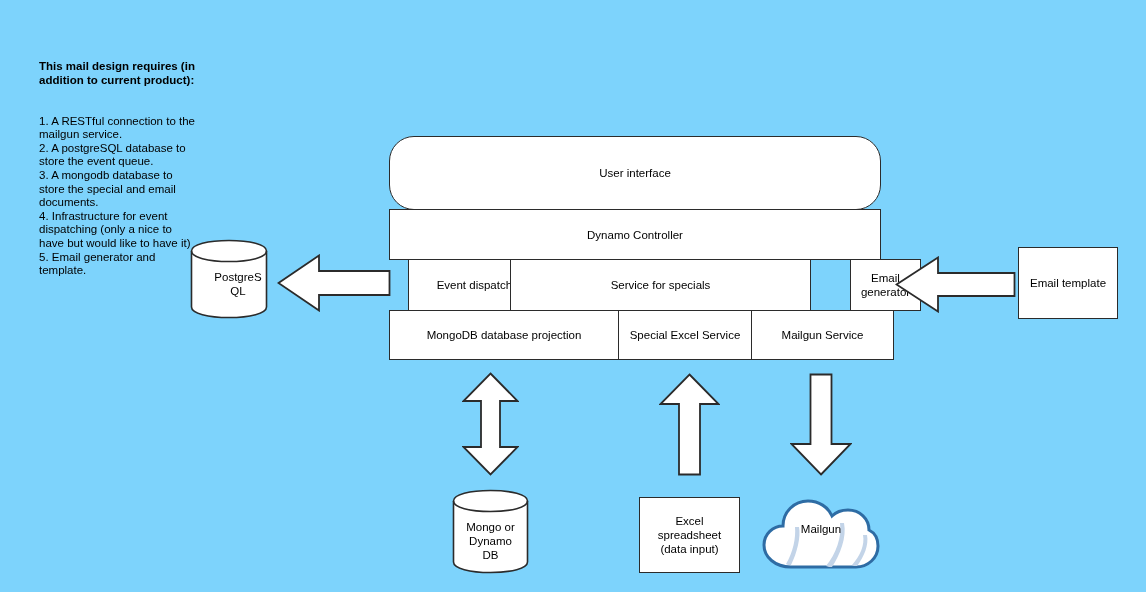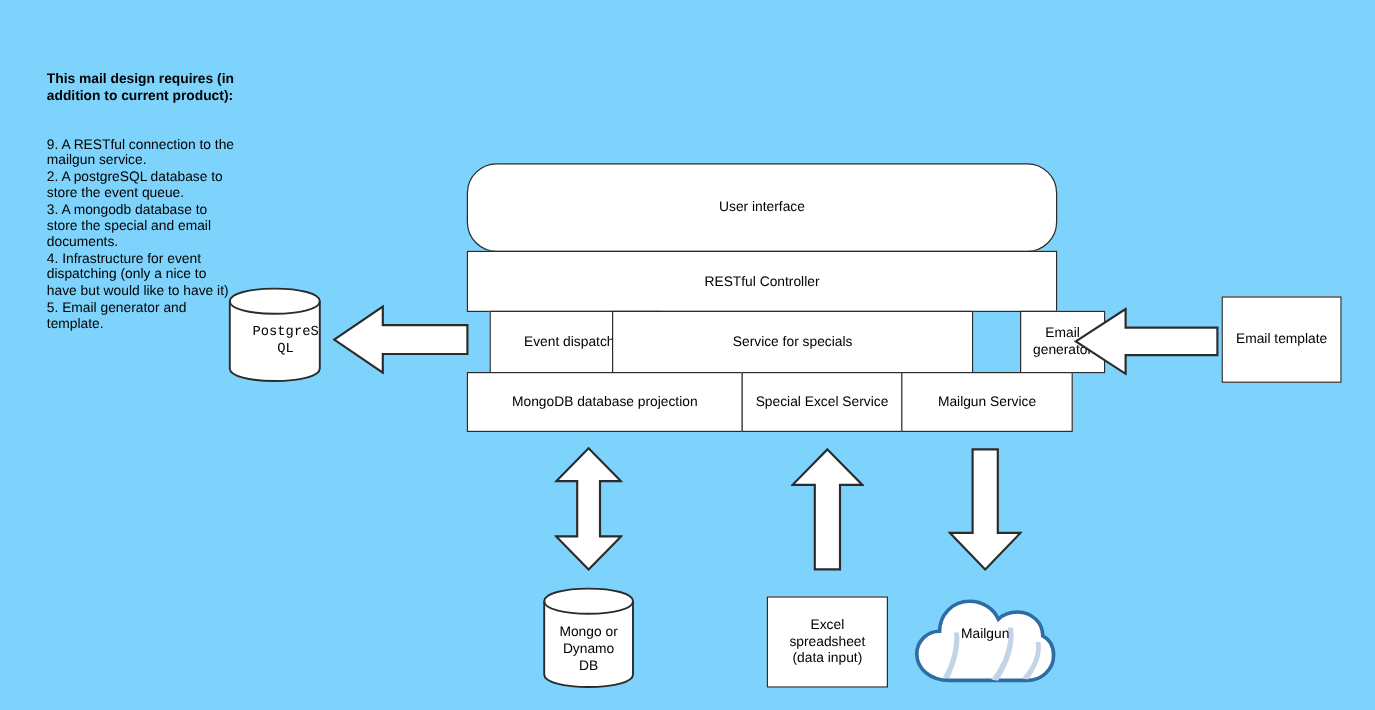--- a/index.html
+++ b/index.html
@@ -90,33 +90,33 @@
     color: #000;
   }
 </style>
 </head>
 <body>
 
 <div id="canvas">
 
   <div id="notes">
     <span class="notes-title">This mail design requires (in addition to current product):</span>
-    <span class="notes-body">9. A RESTful connection to the mailgun service.
+    <span class="notes-body">1. A RESTful connection to the mailgun service.
 2. A postgreSQL database to store the event queue.
 3. A mongodb database to store the special and email documents.
 4. Infrastructure for event dispatching (only a nice to have but would like to have it)
 5. Email generator and template.</span>
   </div>
 
   <div class="box" style="left:389px; top:136px; width:492px; height:74px;border-radius:25px;">
     <span>User interface</span>
   </div>
 
   <div class="box" style="left:389px; top:209px; width:492px; height:51px;">
-    <span>RESTful Controller</span>
+    <span>Dynamo Controller</span>
   </div>
 
   <div class="box" style="left:408px; top:259px; width:143px; height:52px;">
     <span>Event dispatcher</span>
   </div>
 
   <div class="box" style="left:510px; top:259px; width:301px; height:52px;">
     <span>Service for specials</span>
   </div>
 
@@ -129,21 +129,21 @@
   </div>
 
   <div class="box" style="left:618px; top:310px; width:134px; height:50px;">
     <span>Special Excel Service</span>
   </div>
 
   <div class="box" style="left:751px; top:310px; width:143px; height:50px;">
     <span>Mailgun Service</span>
   </div>
 
-  <div class="cyl" style="left:190px; top:239px; width:96px; height:80px;font-family:Liberation Mono, monospace;">
+  <div class="cyl" style="left:190px; top:239px; width:96px; height:80px;">
     <svg width="78" height="80" viewBox="0 0 78 80">
       <path d="M1.5 12 C1.5 5.6 18.3 1.5 39 1.5 C59.7 1.5 76.5 5.6 76.5 12 L76.5 68 C76.5 74.4 59.7 78.5 39 78.5 C18.3 78.5 1.5 74.4 1.5 68 Z" fill="#ffffff" stroke="#2b2b2b" stroke-width="1.6"></path>
       <path d="M1.5 12 C1.5 18.4 18.3 22.5 39 22.5 C59.7 22.5 76.5 18.4 76.5 12" fill="none" stroke="#2b2b2b" stroke-width="1.6"></path>
     </svg>
     <div class="cyl-label" style="top:31px; white-space:pre-line;">PostgreS
 QL</div>
   </div>
 
   <div class="arrow" style="left:277px; top:254px; width:114px; height:58px;">
     <svg width="114" height="58" viewBox="0 0 114 58">

